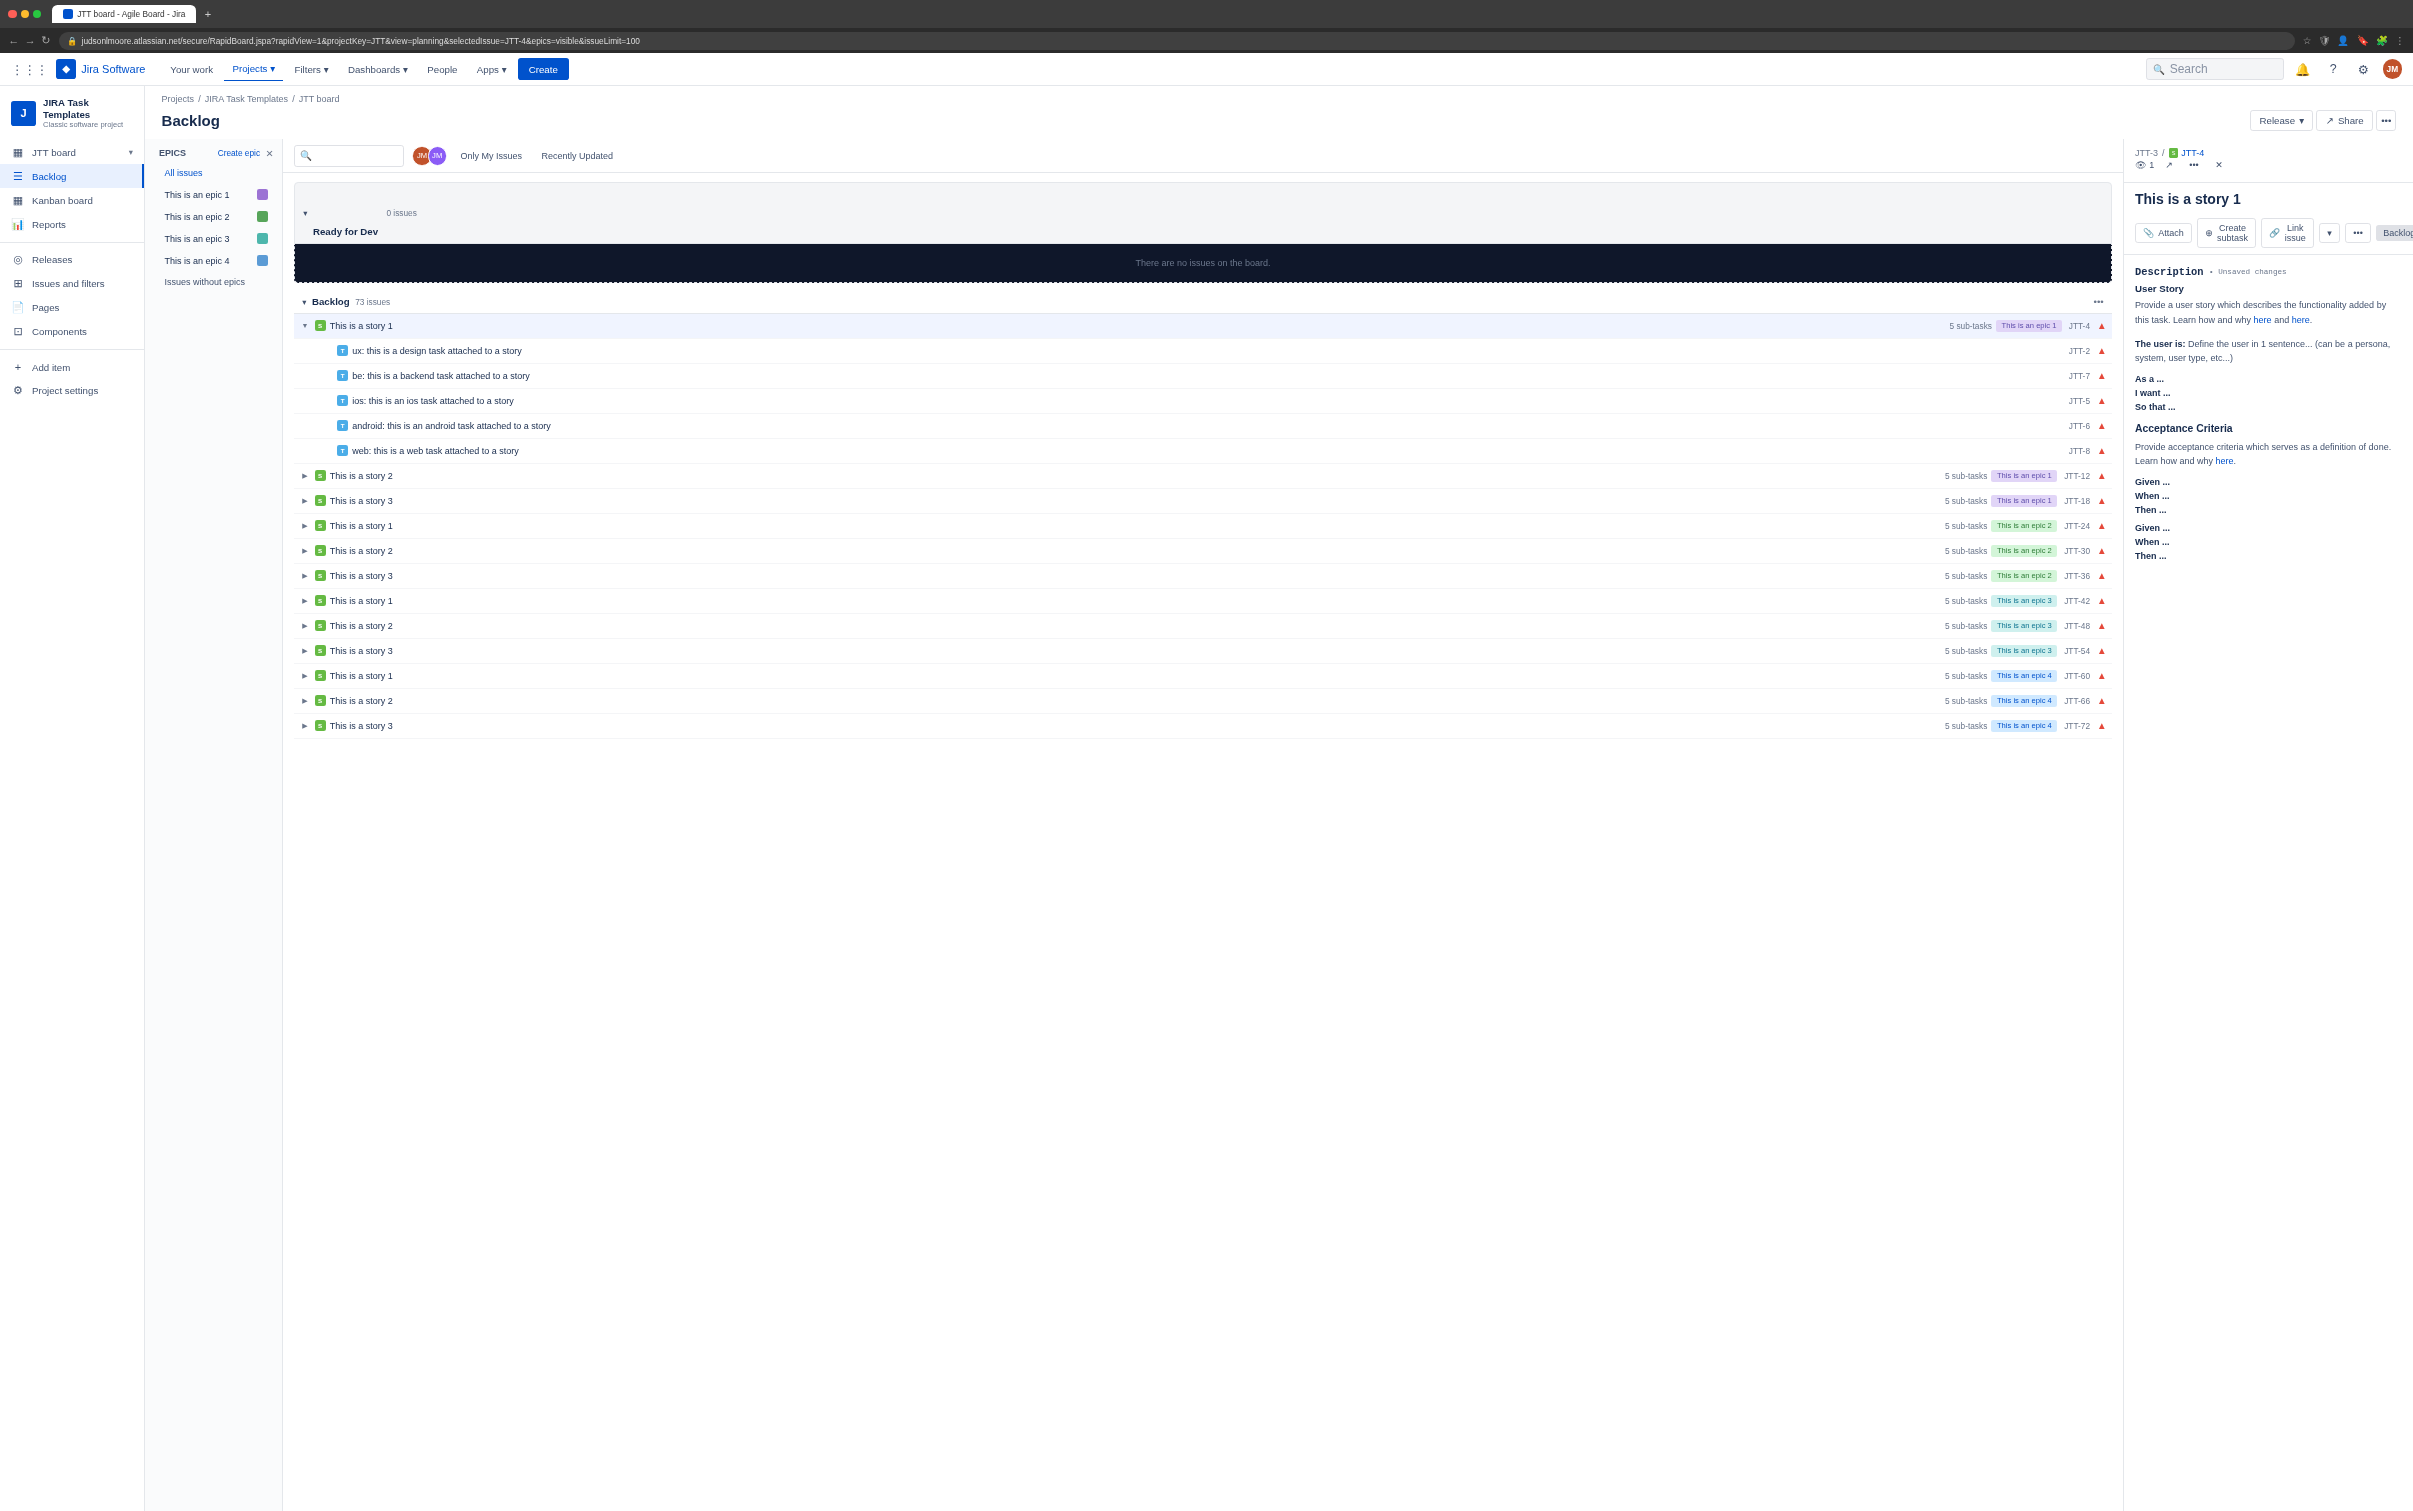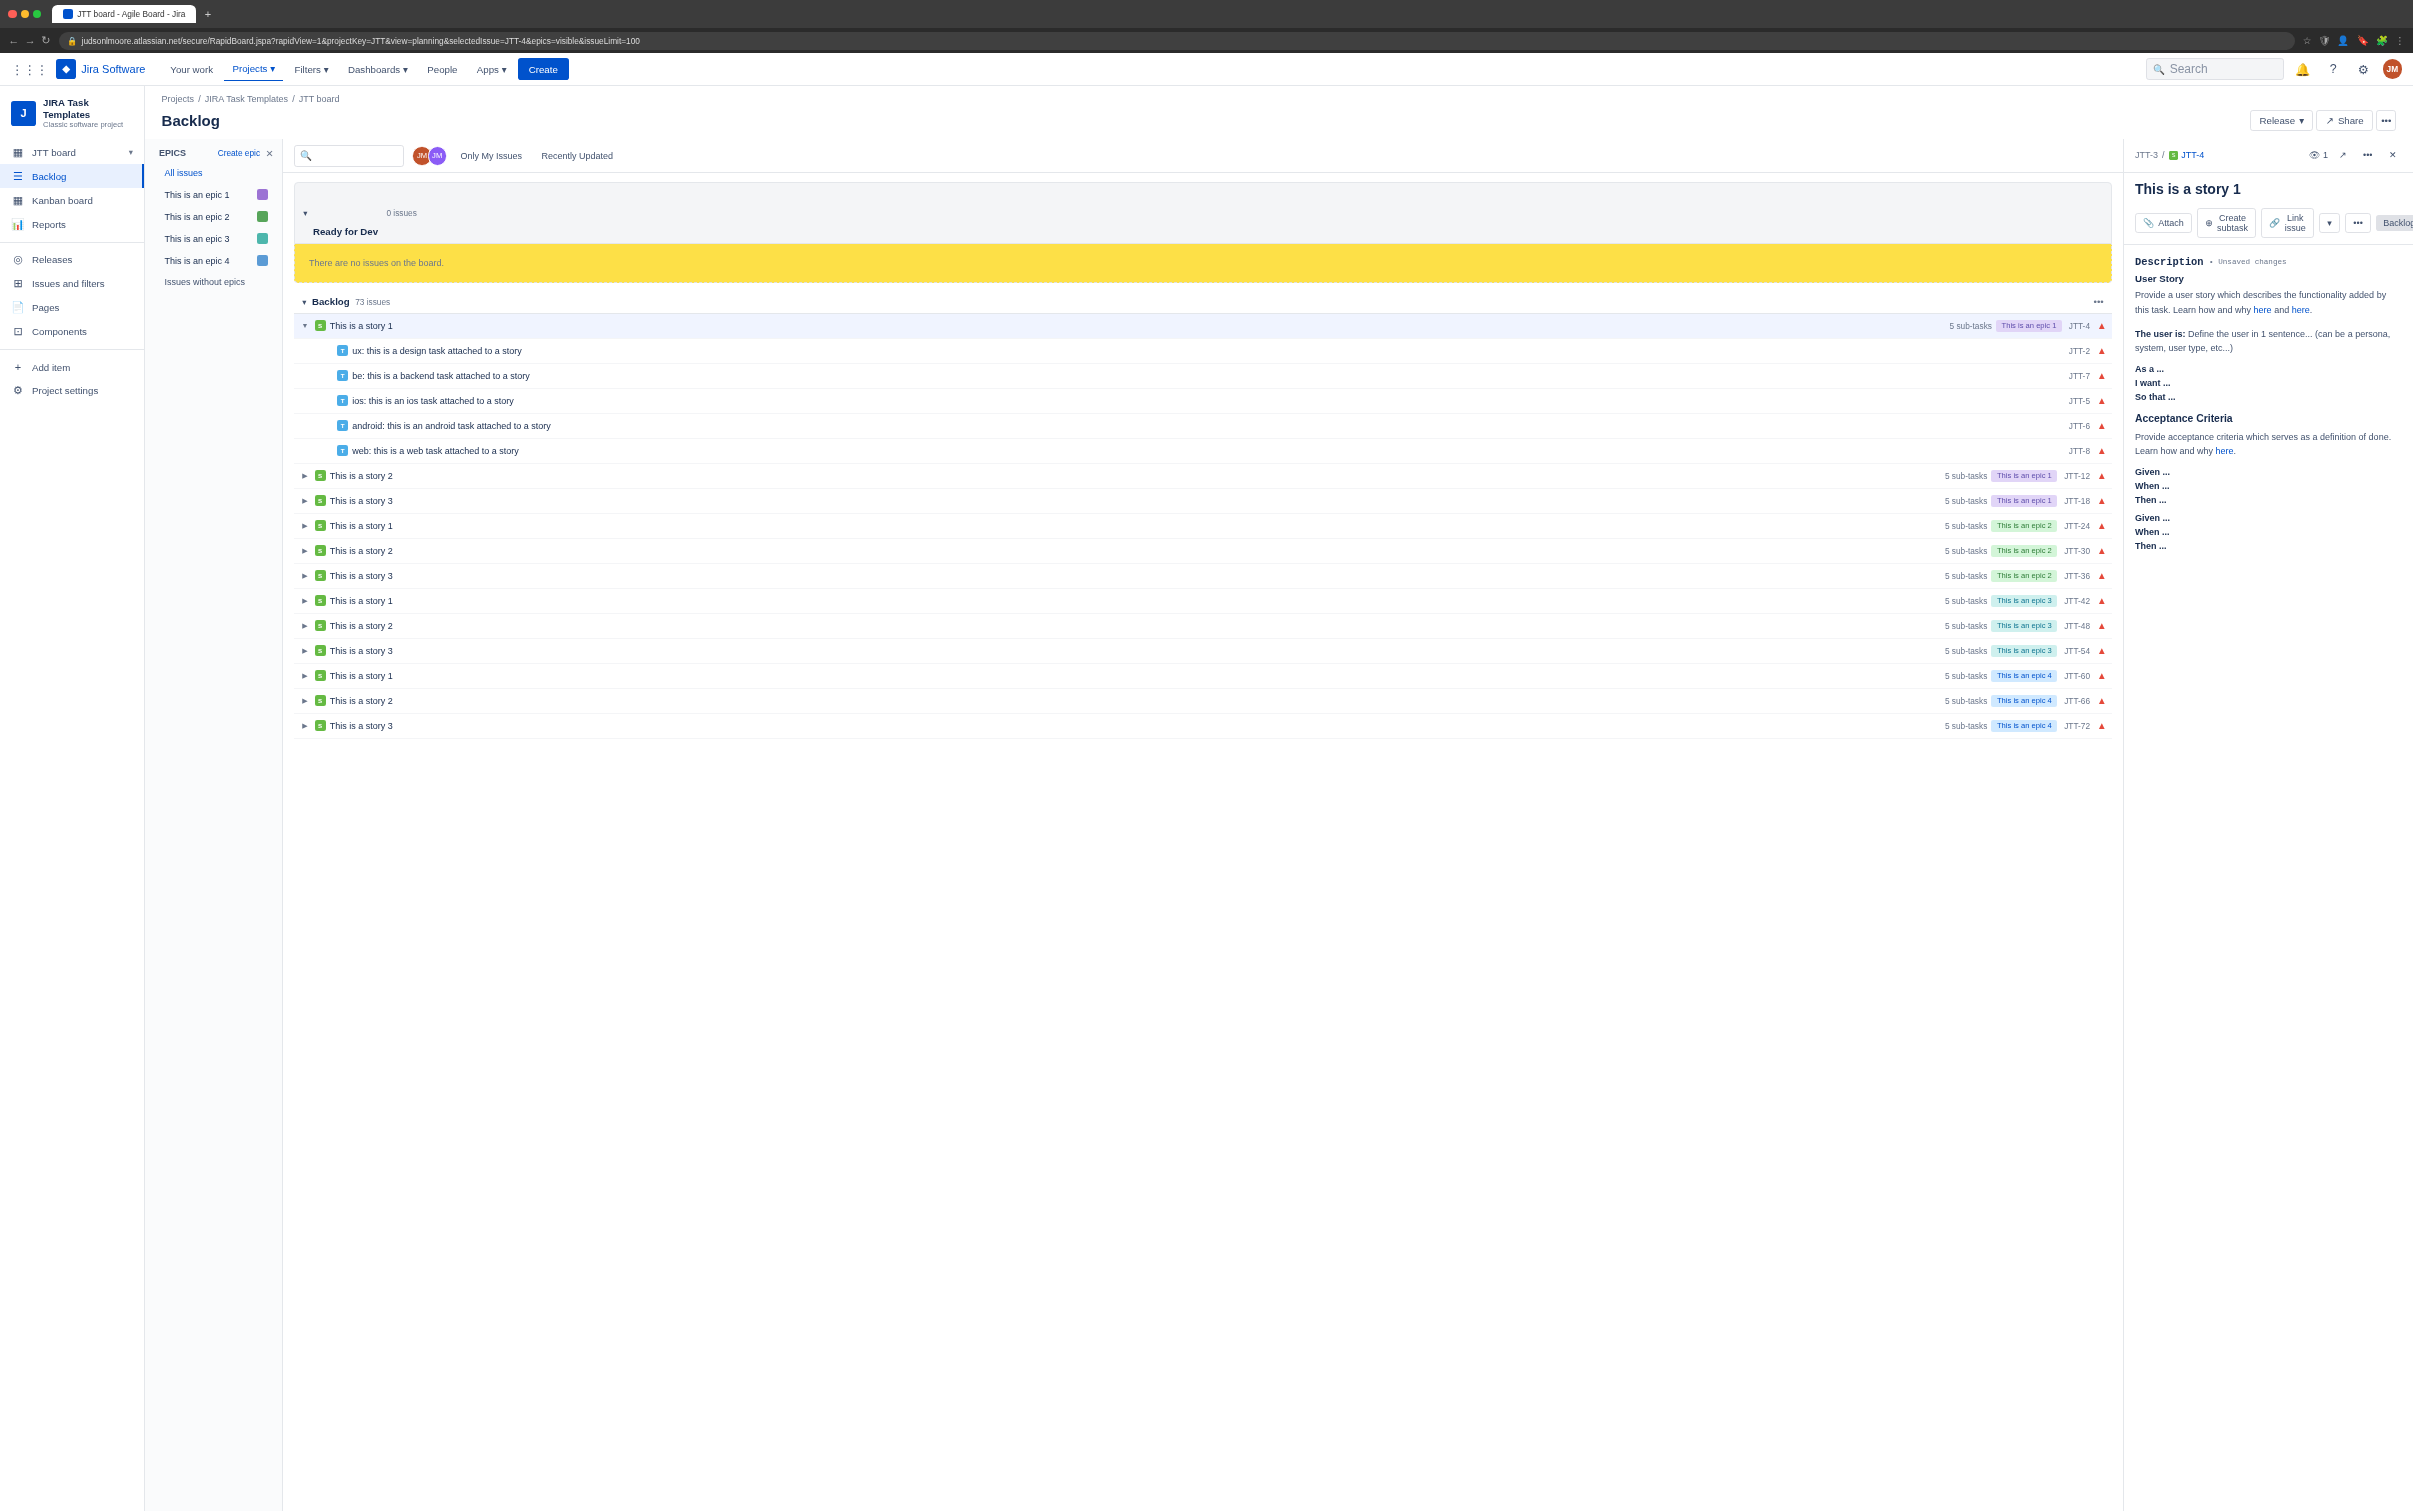--- a/index.html
+++ b/index.html
@@ -102,21 +102,21 @@
 
     
     .backlog-area { flex: 1; overflow-y: auto; padding: 8.3px 11px; }
 
     
     .sprint-section { margin-bottom: 8.3px; }
     .sprint-header { display: flex; align-items: center; gap: 5.5px; padding: 5.5px 8.3px; background: #f4f5f7; border-radius: 4.1px 4.1px 0 0; border: 0.7px solid #e4e7eb; cursor: pointer; }
     .sprint-chevron { color: #42526e; font-size: 8.3px; }
     .sprint-title { font-size: 9.7px; font-weight: 600; color: #172b4d; margin-top: 38px; }
     .sprint-issue-count { font-size: 8.3px; color: #6b778c; margin-left: 2.8px; }
-    .sprint-empty { border: 1.4px dashed #dfe1e6; border-top: none; border-radius: 0 0 4.1px 4.1px; padding: 14px; text-align: left; color: #6b778c; font-size: 9px; background: #fde047; }
+    .sprint-empty { border: 1.4px dashed #dfe1e6; border-top: none; border-radius: 0 0 4.1px 4.1px; padding: 14px; text-align: center; color: #6b778c; font-size: 9px; background: #0f172a; }
 
     
     .backlog-header { display: flex; align-items: center; gap: 5.5px; padding: 5.5px 8.3px; background: #fff; cursor: pointer; border-bottom: 0.7px solid #e4e7eb; }
     .backlog-title { font-size: 9.7px; font-weight: 600; color: #172b4d; }
     .backlog-count { font-size: 8.3px; color: #6b778c; }
     .backlog-more { margin-left: auto; color: #6b778c; cursor: pointer; }
     .issue-row { display: flex; align-items: center; padding: 4.1px 5.5px; border-bottom: 0.7px solid #f4f5f7; cursor: pointer; font-size: 9px; gap: 4.1px; min-height: 25px; }
     .issue-row.expanded { background: #f0f4ff; }
     .issue-expand { width: 11px; height: 11px; display: flex; align-items: center; justify-content: center; color: #6b778c; font-size: 7px; flex-shrink: 0; cursor: pointer; }
     .issue-type-story { width: 11px; height: 11px; background: #65ba43; border-radius: 2.1px; display: flex; align-items: center; justify-content: center; color: white; font-size: 6.2px; font-weight: bold; flex-shrink: 0; }
@@ -127,21 +127,21 @@
     .epic-tag-purple { background: #e1d5f7; color: #5e4dab; }
     .epic-tag-green { background: #d3f5d8; color: #2e7d38; }
     .epic-tag-teal { background: #cff0ee; color: #0e7490; }
     .epic-tag-blue { background: #d0e9ff; color: #0052cc; }
     .issue-key { font-size: 8.3px; color: #6b778c; white-space: nowrap; margin-left: 2.8px; }
     .issue-priority { color: #e5493a; font-size: 9.7px; margin-left: 2.8px; }
     .sub-issue-indent { padding-left: 28px; }
 
     
     .right-panel { width: 290px; border-left: 0.7px solid #e4e7eb; background: #fff; flex-shrink: 0; display: flex; flex-direction: column; overflow-y: auto; }
-    .right-panel-header { padding: 8.3px 11px; border-bottom: 0.7px solid #e4e7eb; display: flex; align-items: center; justify-content: space-between; }
+    .right-panel-header { padding: 8.3px 11px; border-bottom: 0.7px solid #e4e7eb; display: flex; align-items: flex-start; justify-content: space-between; flex-direction: column; }
     .right-panel-breadcrumb { display: flex; align-items: center; gap: 4.1px; font-size: 9px; color: #6b778c; }
     .rp-bread-sep { color: #6b778c; }
     .rp-issue-link { color: #0052cc; cursor: pointer; font-size: 9px; display: flex; align-items: center; gap: 2.8px; }
     .jtt4-icon { width: 9.7px; height: 9.7px; background: #65ba43; border-radius: 1.4px; display: inline-flex; align-items: center; justify-content: center; color: white; font-size: 5.5px; }
     .rp-actions { display: flex; align-items: center; gap: 5.5px; }
     .rp-action-btn { display: flex; align-items: center; gap: 2.8px; padding: 2.8px 5.5px; border: none; background: transparent; color: #42526e; cursor: pointer; font-size: 9px; border-radius: 2.8px; }
     .eye-count { display: flex; align-items: center; gap: 2.8px; font-size: 9px; color: #42526e; }
     .right-panel-title { padding: 8.3px 11px 5.5px; font-size: 14px; font-weight: 600; color: #172b4d; }
     .rp-toolbar { padding: 5.5px 11px; display: flex; align-items: center; gap: 5.5px; border-bottom: 0.7px solid #e4e7eb; }
     .rp-tool-btn { display: flex; align-items: center; gap: 4.1px; padding: 4.1px 7px; border: 0.7px solid #dfe1e6; border-radius: 2.8px; color: #42526e; font-size: 9px; cursor: pointer; background: #fff; }

